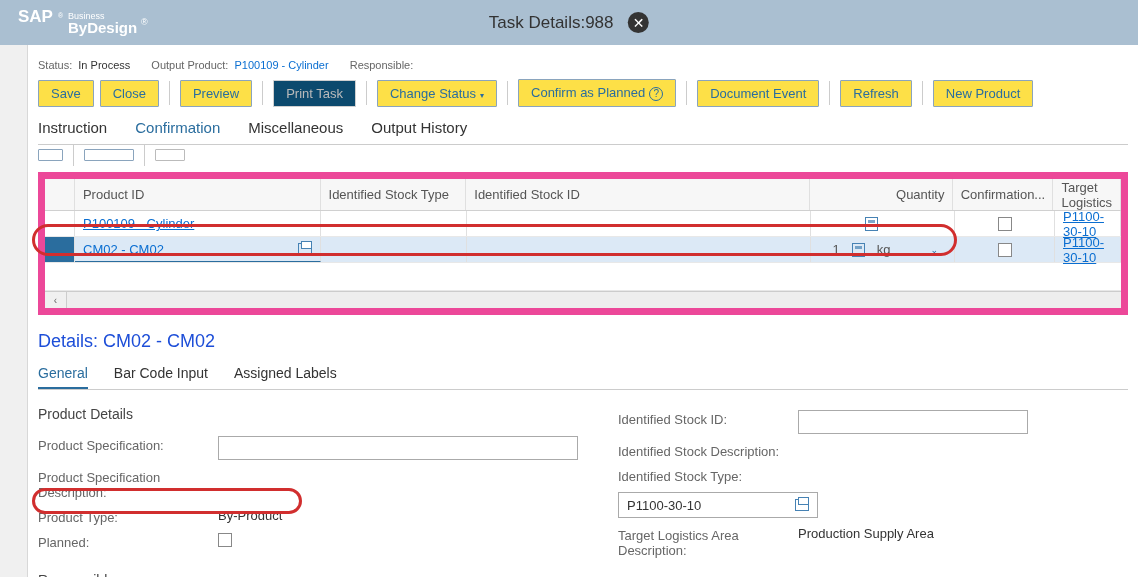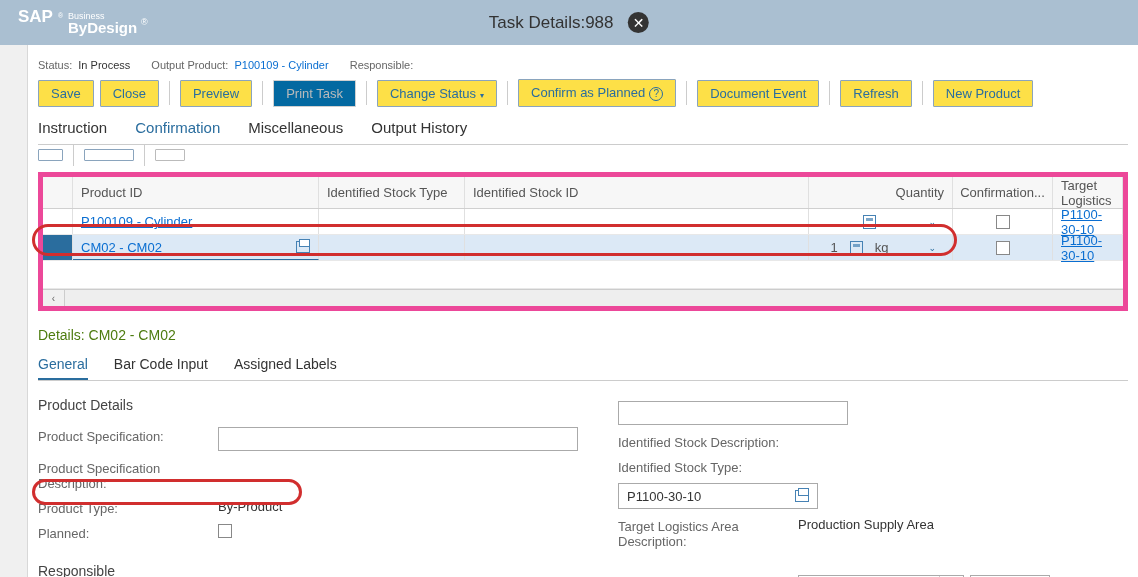--- a/index.html
+++ b/index.html
@@ -15,35 +15,35 @@
 
 .content { margin-left: 28px; padding: 0 10px; }
 
 .status-row { padding: 14px 0 8px 0; font-size: 11px; color: #666; }
 .status-row .label { color: #666; margin-right: 3px; }
 .status-row .value { color: #333; margin-right: 18px; }
 .status-row a.product-link { color: #0a6ed1; text-decoration: none; margin-right: 18px; }
 
 .button-row { display: flex; gap: 6px; align-items: center; padding-bottom: 10px; }
 .sap-btn { background: #fde047; border: 1px solid #8aa4bd; color: #2a6d9e; padding: 5px 12px; font-size: 13px; cursor: pointer; border-radius: 1px; }
-.sap-btn.disabled { color: #bbb; border-color: #d0d0d0; cursor: default; background: #0369a1; }
+.sap-btn.disabled { color: #bbb; border-color: #d0d0d0; cursor: default; background: #0c4a6e; }
 .btn-divider { width: 1px; height: 24px; background: #ccc; margin: 0 4px; }
 .btn-caret { font-size: 8px; margin-left: 4px; }
 .btn-help { display: inline-block; width: 14px; height: 14px; border: 1px solid #2a6d9e; border-radius: 50%; font-size: 10px; text-align: center; line-height: 12px; margin-left: 4px; }
 
 .main-tabs { display: flex; gap: 28px; border-bottom: 1px solid #ccc; padding-bottom: 6px; }
 .main-tab { font-size: 15px; color: #333; cursor: pointer; padding: 2px 0; }
 .main-tab.active { color: #2a6d9e; }
 
 .partial-buttons { display: flex; gap: 8px; margin-top: -1px; padding: 0 0 6px 0; align-items: center; }
 .partial-btn { border: 1px solid #bbb; color: #bbb; padding: 4px 10px; font-size: 12px; background: #fff; border-radius: 1px; }
 .partial-btn.blue { color: #2a6d9e; border-color: #8aa4bd; }
 .partial-divider { width:1px; height:22px; background:#ccc; margin:0 2px; }
 
-.table { border: 5px solid #ec4899; }
+.table { border: 7px solid #ec4899; }
 .table-header { display: flex; background: #f7f7f7; border-bottom: 1px solid #d0d0d0; height: 32px; }
 .th, .td { border-right: 1px solid #e0e0e0; padding: 6px 8px; font-size: 13px; color: #555; display: flex; align-items: center; }
 .th { font-weight: normal; }
 .col-check { width: 30px; padding: 0; justify-content: center; }
 .col-product { width: 246px; }
 .col-stocktype { width: 146px; }
 .col-stockid { width: 344px; }
 .col-qty { width: 144px; justify-content: flex-end; }
 .col-conf { width: 100px; justify-content: center; }
 .col-target { flex: 1; }
@@ -60,21 +60,21 @@
 .calc-icon { width: 13px; height: 14px; border: 1px solid #4682b4; position: relative; flex-shrink: 0; }
 .calc-icon::before { content:""; position:absolute; top:2px; left:2px; right:2px; height:3px; background:#4682b4; opacity:.7; }
 .unit-wrap { display: flex; align-items: center; gap: 40px; padding-right: 8px; }
 .chev-down { font-size: 9px; color: #2a6d9e; cursor: pointer; }
 .empty-row { height: 28px; background: #fff; border-bottom: 1px solid #e8e8e8; }
 .scroll-bar { height: 17px; background: #eee; border-top: 1px solid #ccc; display: flex; align-items: center; }
 .scroll-arrow { width: 22px; height: 100%; display: flex; align-items: center; justify-content: center; color: #666; font-size: 10px; background: #f0f0f0; border-right: 1px solid #ccc; }
 
 .highlight-row { position: absolute; border: 3px solid #d12e2e; border-radius: 18px; pointer-events: none; }
 
-.details-title { font-size: 14px; color: #4d7c0f; margin: 16px 0 10px 0; }
+.details-title { font-size: 18px; color: #1d4ed8; margin: 16px 0 10px 0; }
 .sub-tabs { display: flex; gap: 26px; border-bottom: 1px solid #ccc; margin-bottom: 16px; }
 .sub-tab { font-size: 14px; color: #333; padding: 3px 0 6px 0; cursor: pointer; }
 .sub-tab.active { color: #2a6d9e; border-bottom: 2px solid #2a6d9e; }
 
 .details-grid { display: flex; gap: 40px; }
 .details-col { flex: 1; }
 .section-title { font-size: 14px; color: #444; margin-bottom: 10px; }
 .field-row { display: flex; align-items: flex-start; padding: 4px 0; font-size: 13px; }
 .field-label { width: 180px; color: #666; padding-top: 2px; }
 .field-value { flex: 1; color: #333; }
@@ -253,20 +253,21 @@
         <div class="field-value"><span class="checkbox-empty"></span></div>
       </div>
 
       <div class="section-title" style="margin-top:18px;">Responsible</div>
 
       <div class="highlight-pt" style="left:-6px; top:82px; width:270px; height:26px;"></div>
     </div>
 
     <div class="details-col">
       <div class="field-row">
+        <div class="field-label">Identified Stock ID:</div>
         <div class="field-value"><input class="field-input" style="width: 230px;"></div>
       </div>
       <div class="field-row">
         <div class="field-label">Identified Stock Description:</div>
         <div class="field-value"></div>
       </div>
       <div class="field-row">
         <div class="field-label">Identified Stock Type:</div>
         <div class="field-value"></div>
       </div>

